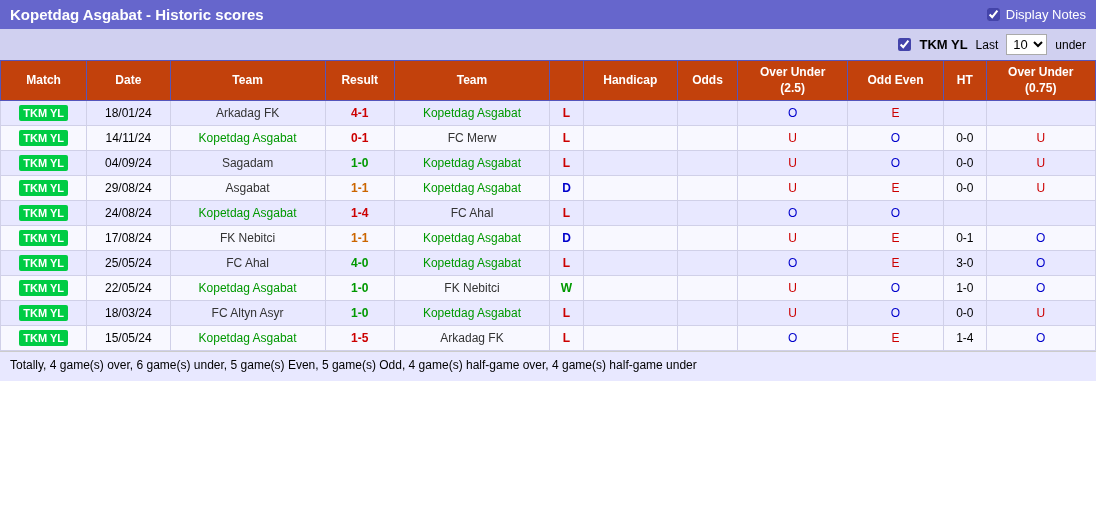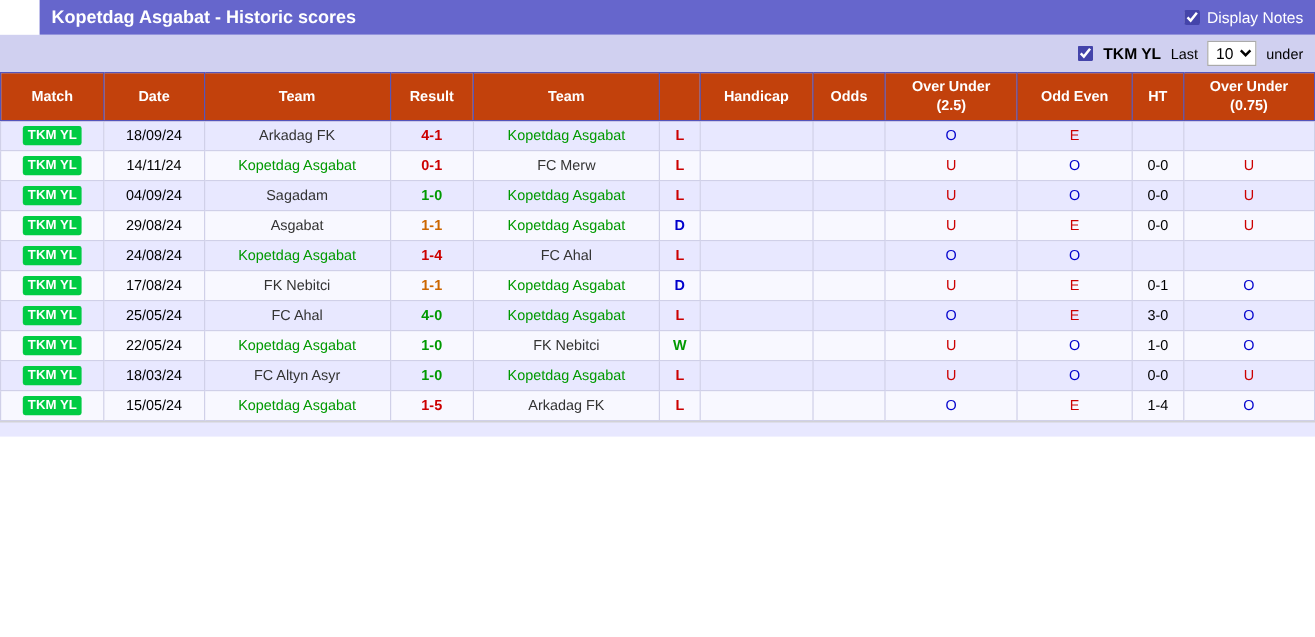--- a/index.html
+++ b/index.html
@@ -9,21 +9,20 @@
       background: #fff;
       width: 1096px;
     }
     .header {
       background: #6666cc;
       color: white;
       display: flex;
       justify-content: space-between;
       align-items: center;
       padding: 6px 10px;
-      margin-left: 33px;
     }
     .header-title {
       font-size: 15px;
       font-weight: bold;
     }
     .display-notes {
       display: flex;
       align-items: center;
       gap: 6px;
       font-size: 13px;
@@ -127,21 +126,21 @@
       <th>Odd Even</th>
       <th>HT</th>
       <th>Over Under<br>(0.75)</th>
     </tr>
   </thead>
   <tbody id="table-body">
   <tr>
     <td>
       <span class="match-badge">TKM YL</span>
     </td>
-    <td>18/09/24</td>
+    <td>18/01/24</td>
     <td style="color:#333;">Arkadag FK</td>
     <td style="color:#cc0000;font-weight:bold;">4-1</td>
     <td style="color:#009900;">Kopetdag Asgabat</td>
     <td style="color:#cc0000;font-weight:bold;">L</td>
     <td></td>
     <td></td>
     <td style="color:#0000cc;">O</td>
     <td style="color:#cc0000;">E</td>
     <td></td>
     <td style=""></td>
@@ -287,13 +286,14 @@
     <td></td>
     <td style="color:#0000cc;">O</td>
     <td style="color:#cc0000;">E</td>
     <td>1-4</td>
     <td style="color:#0000cc;">O</td>
   </tr>
     </tbody>
 </table>
 
 <div class="summary-bar">
+  <p>Totally, 4 game(s) over, 6 game(s) under, 5 game(s) Even, 5 game(s) Odd, 4 game(s) half-game over, 4 game(s) half-game under</p>
 </div>
 
 </body></html>

